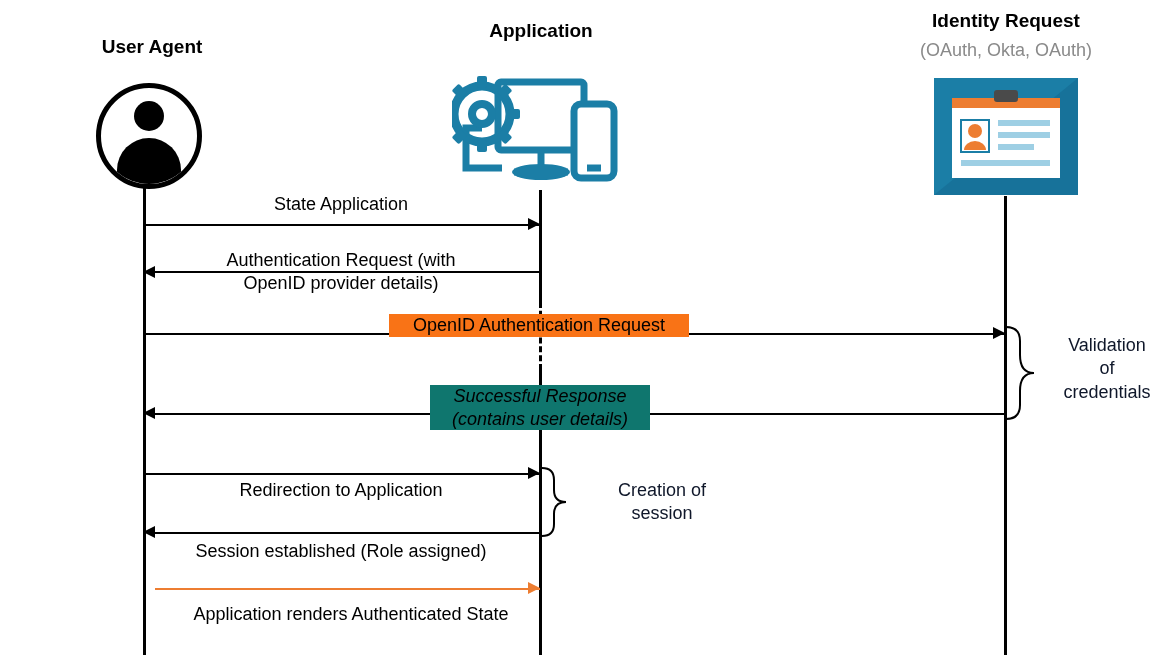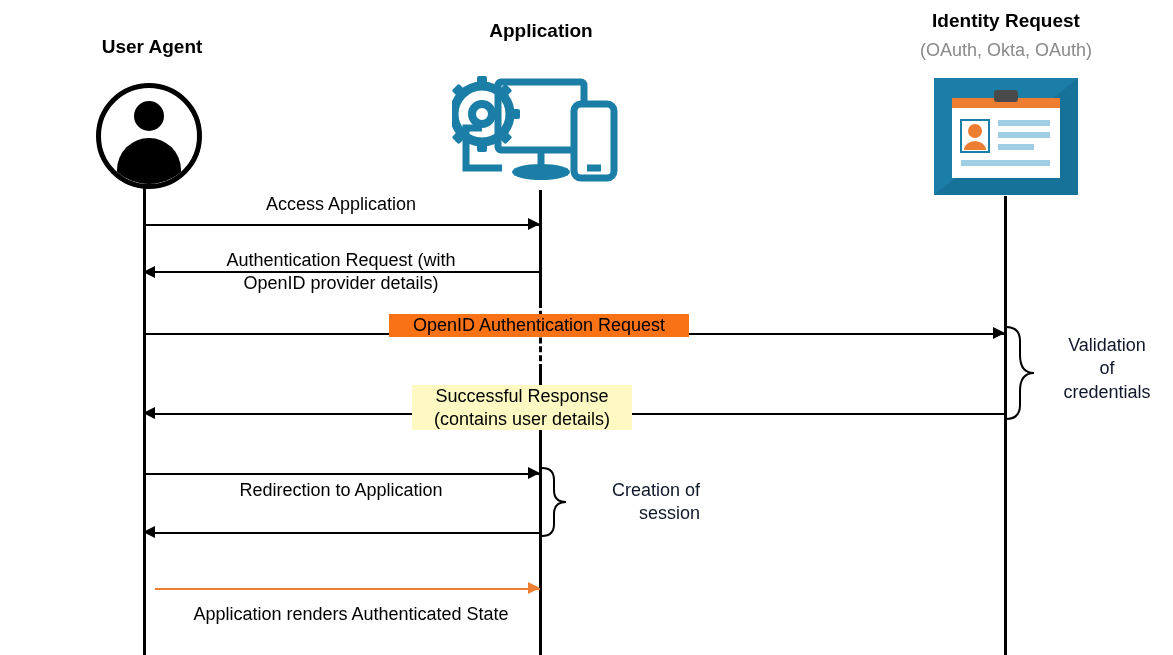--- a/index.html
+++ b/index.html
@@ -198,57 +198,58 @@
         <rect x="64" y="66" width="36" height="6"></rect>
         <rect x="27" y="82" width="89" height="6"></rect>
       </g>
     </svg>
   </div>
 
   <div class="lifeline" style="left:1004px; top:196px; height:459px;"></div>
 
   <div class="msg-line" style="left:143px; top:224px; width:396px;"></div>
   <div class="arrow-head arrow-right" style="left:528px; top:218px;"></div>
-  <div class="msg-label" style="left:141px; top:193px; width:400px;">Access Application</div>
+  <div class="msg-label" style="left:141px; top:193px; width:400px;">State Application</div>
 
   <div class="msg-line" style="left:155px; top:271px; width:385px;"></div>
   <div class="arrow-head arrow-left" style="left:143px; top:266px;"></div>
   <div class="msg-label" style="left:141px; top:249px; width:400px;">Authentication Request (with
 OpenID provider details)</div>
 
   <div class="msg-line" style="left:143px; top:333px; width:861px;"></div>
   <div class="arrow-head arrow-right" style="left:993px; top:327px;"></div>
   <div class="msg-label" style="left:389px; top:314px; width:300px; background:#f97316;">OpenID Authentication Request</div>
 
   <div class="msg-line" style="left:155px; top:413px; width:849px;"></div>
   <div class="arrow-head arrow-left" style="left:143px; top:407px;"></div>
-  <div class="msg-label" style="left:412px; top:385px; width:220px; background:#fef9c3;">Successful Response
+  <div class="msg-label" style="left:430px; top:385px; width:220px; background:#0f766e;font-style:italic;">Successful Response
 (contains user details)</div>
 
   <div class="abs" style="left:1004px; top:325px; width:42px; height:96px;">
     <svg width="42" height="96" viewBox="0 0 42 96" xmlns="http://www.w3.org/2000/svg">
       <path d="M2 2 q14 0 14 14 v14 q0 18 14 18 q-14 0 -14 18 v14 q0 14 -14 14" fill="none" stroke="#000000" stroke-width="2"></path>
     </svg>
   </div>
   <div class="note-label" style="left:1042px; top:334px; width:130px;">Validation
 of
 credentials</div>
 
   <div class="msg-line" style="left:143px; top:473px; width:396px;"></div>
   <div class="arrow-head arrow-right" style="left:528px; top:467px;"></div>
   <div class="msg-label" style="left:141px; top:479px; width:400px;">Redirection to Application</div>
 
   <div class="msg-line" style="left:155px; top:532px; width:385px;"></div>
   <div class="arrow-head arrow-left" style="left:143px; top:526px;"></div>
+  <div class="msg-label" style="left:141px; top:540px; width:400px;">Session established (Role assigned)</div>
 
   <div class="abs" style="left:540px; top:466px; width:36px; height:72px;">
     <svg width="36" height="72" viewBox="0 0 36 72" xmlns="http://www.w3.org/2000/svg">
       <path d="M2 2 q12 0 12 12 v10 q0 12 12 12 q-12 0 -12 12 v10 q0 12 -12 12" fill="none" stroke="#000000" stroke-width="2"></path>
     </svg>
   </div>
-  <div class="note-label" style="left:560px; top:479px; width:140px;text-align:right;">Creation of
+  <div class="note-label" style="left:592px; top:479px; width:140px;">Creation of
 session</div>
 
   <div class="msg-line orange" style="left:155px; top:588px; width:385px;"></div>
   <div class="arrow-head arrow-right orange" style="left:528px; top:582px;"></div>
   <div class="msg-label" style="left:141px; top:603px; width:420px;">Application renders Authenticated State</div>
 
 </div>
 
 </body></html>

